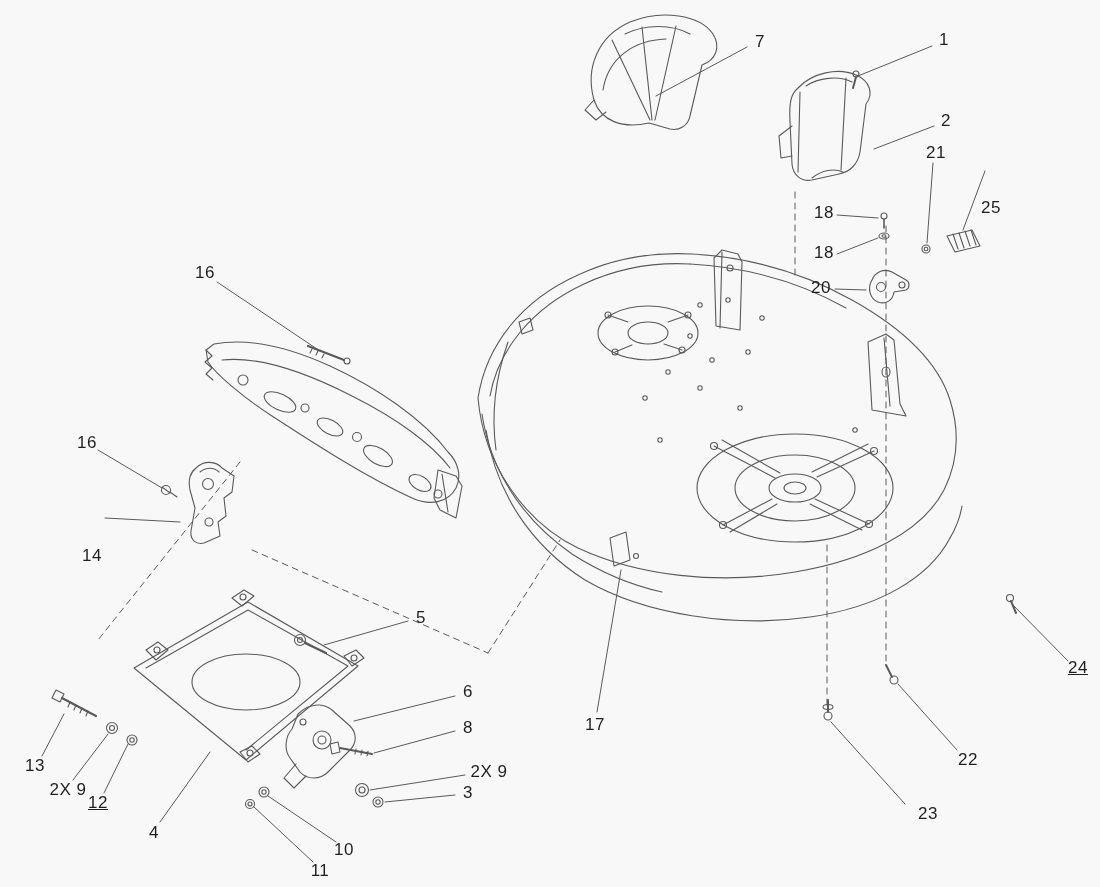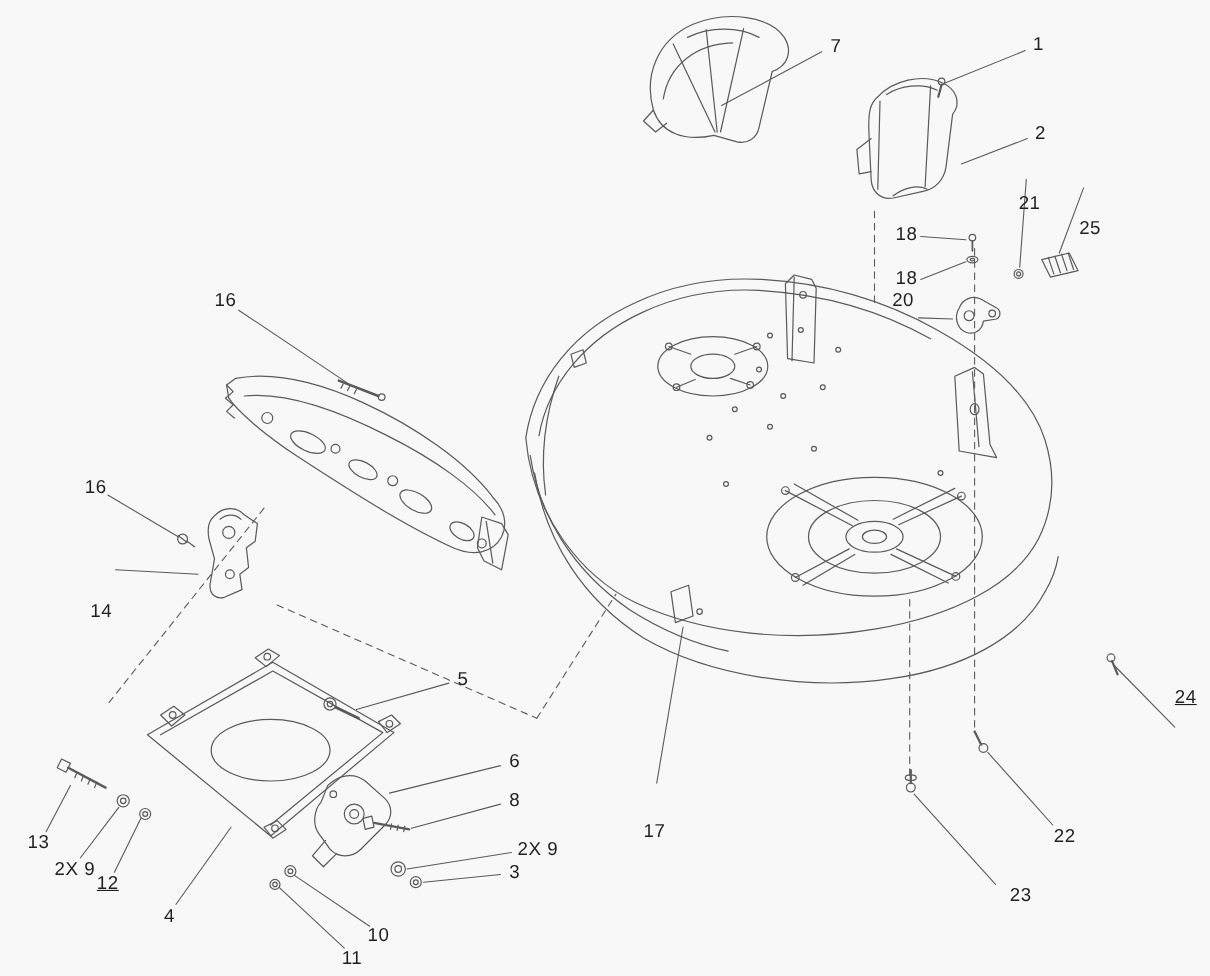--- a/index.html
+++ b/index.html
@@ -239,38 +239,38 @@
       <line x1="336" y1="842" x2="268" y2="796"></line>
       <line x1="313" y1="862" x2="254" y2="807"></line>
       <line x1="1068" y1="661" x2="1013" y2="605"></line>
       <line x1="957" y1="750" x2="898" y2="684"></line>
       <line x1="905" y1="804" x2="831" y2="722"></line>
     </g>
   </svg>
 
   <div class="callout" style="left:944px;  top:40px;">1</div>
   <div class="callout" style="left:946px;  top:121px;">2</div>
-  <div class="callout" style="left:936px;  top:153px;margin-top:32px;">21</div>
+  <div class="callout" style="left:936px;  top:153px;">21</div>
   <div class="callout" style="left:991px;  top:160px;margin-top:48px;">25</div>
   <div class="callout" style="left:824px;  top:213px;">18</div>
   <div class="callout" style="left:824px;  top:253px;">18</div>
-  <div class="callout" style="left:821px;  top:273px;">20</div>
+  <div class="callout" style="left:821px;  top:288px;">20</div>
   <div class="callout" style="left:760px;  top:42px;">7</div>
   <div class="callout" style="left:205px;  top:273px;">16</div>
   <div class="callout" style="left:87px;   top:443px;">16</div>
   <div class="callout" style="left:92px;   top:515px;margin-top:41px;">14</div>
   <div class="callout" style="left:421px;  top:618px;">5</div>
   <div class="callout" style="left:468px;  top:692px;">6</div>
   <div class="callout" style="left:468px;  top:728px;">8</div>
   <div class="callout" style="left:489px;  top:772px;">2X 9</div>
   <div class="callout" style="left:468px;  top:793px;">3</div>
-  <div class="callout" style="left:595px;  top:756px;">17</div>
+  <div class="callout" style="left:595px;  top:725px;">17</div>
   <div class="callout" style="left:35px;   top:766px;text-align:right;">13</div>
   <div class="callout" style="left:68px;   top:790px;">2X 9</div>
   <div class="callout" style="left:98px;   top:803px;text-decoration:underline;">12</div>
   <div class="callout" style="left:154px;  top:833px;">4</div>
   <div class="callout" style="left:344px;  top:850px;">10</div>
   <div class="callout" style="left:320px;  top:871px;">11</div>
-  <div class="callout" style="left:1078px; top:634px;text-decoration:underline;">24</div>
+  <div class="callout" style="left:1078px; top:668px;text-decoration:underline;">24</div>
   <div class="callout" style="left:968px;  top:760px;">22</div>
   <div class="callout" style="left:912px;  top:814px;margin-left:16px;">23</div>
 
 </div>
 
 </body></html>

